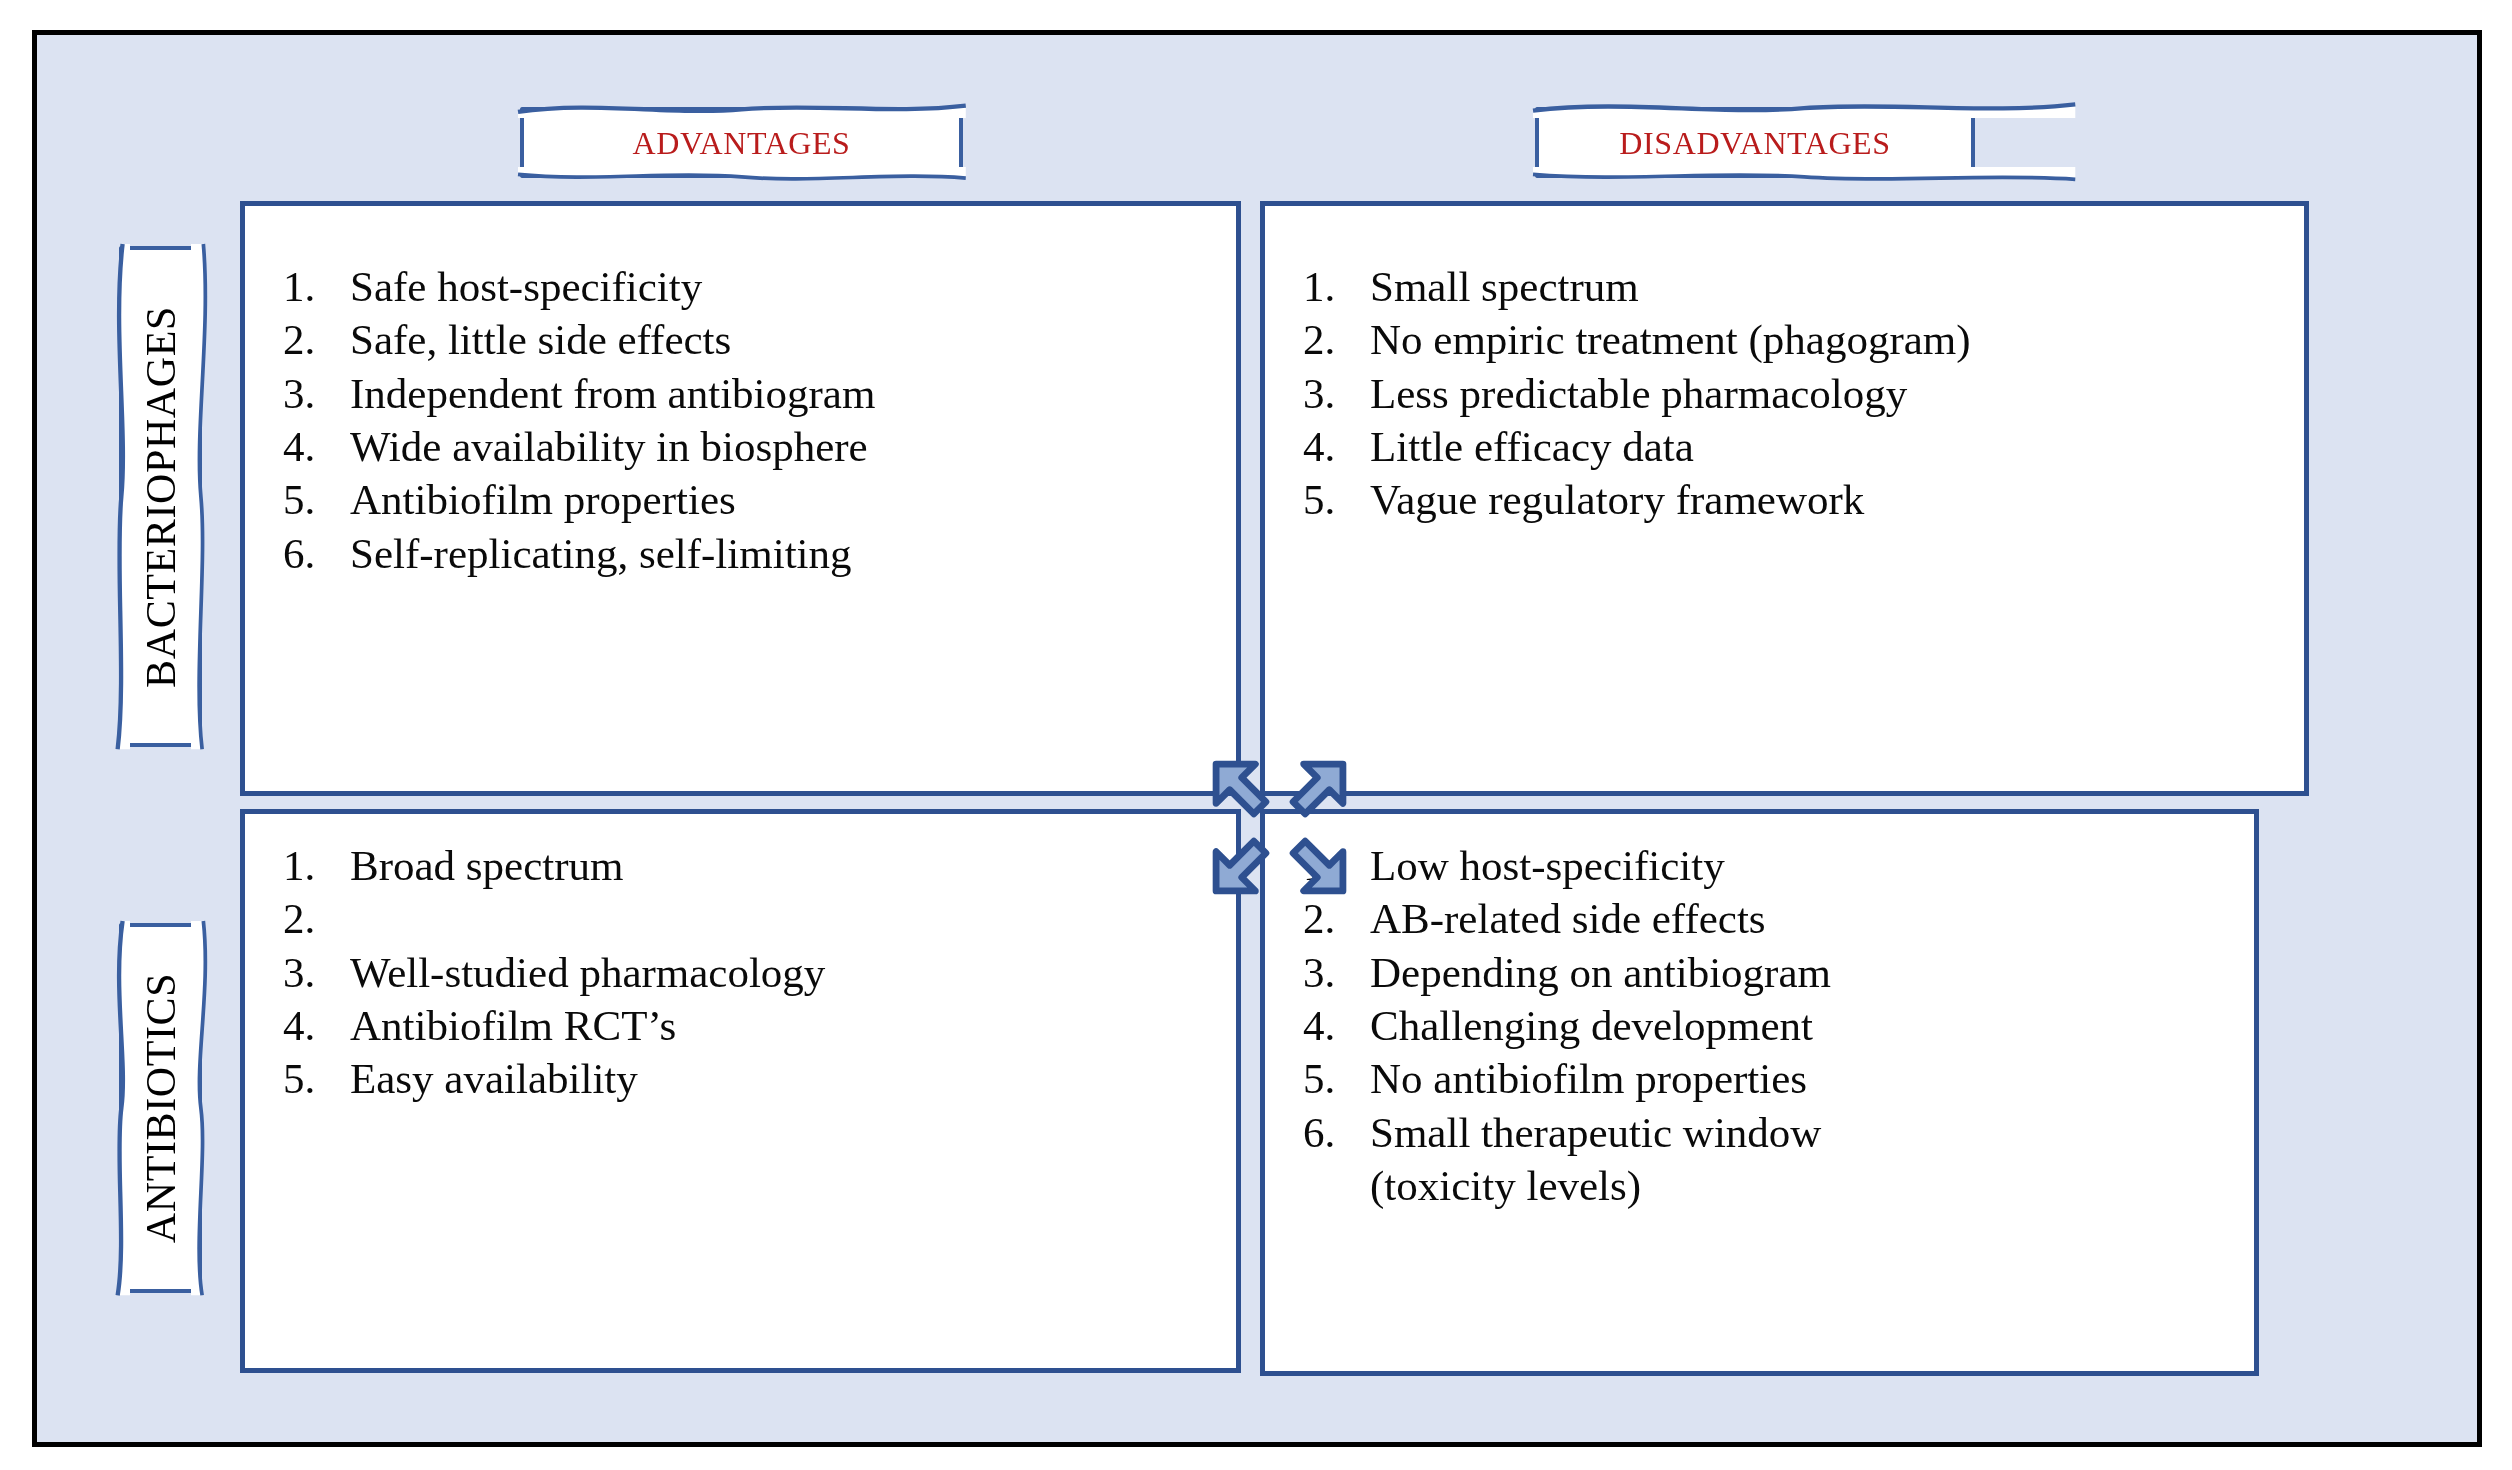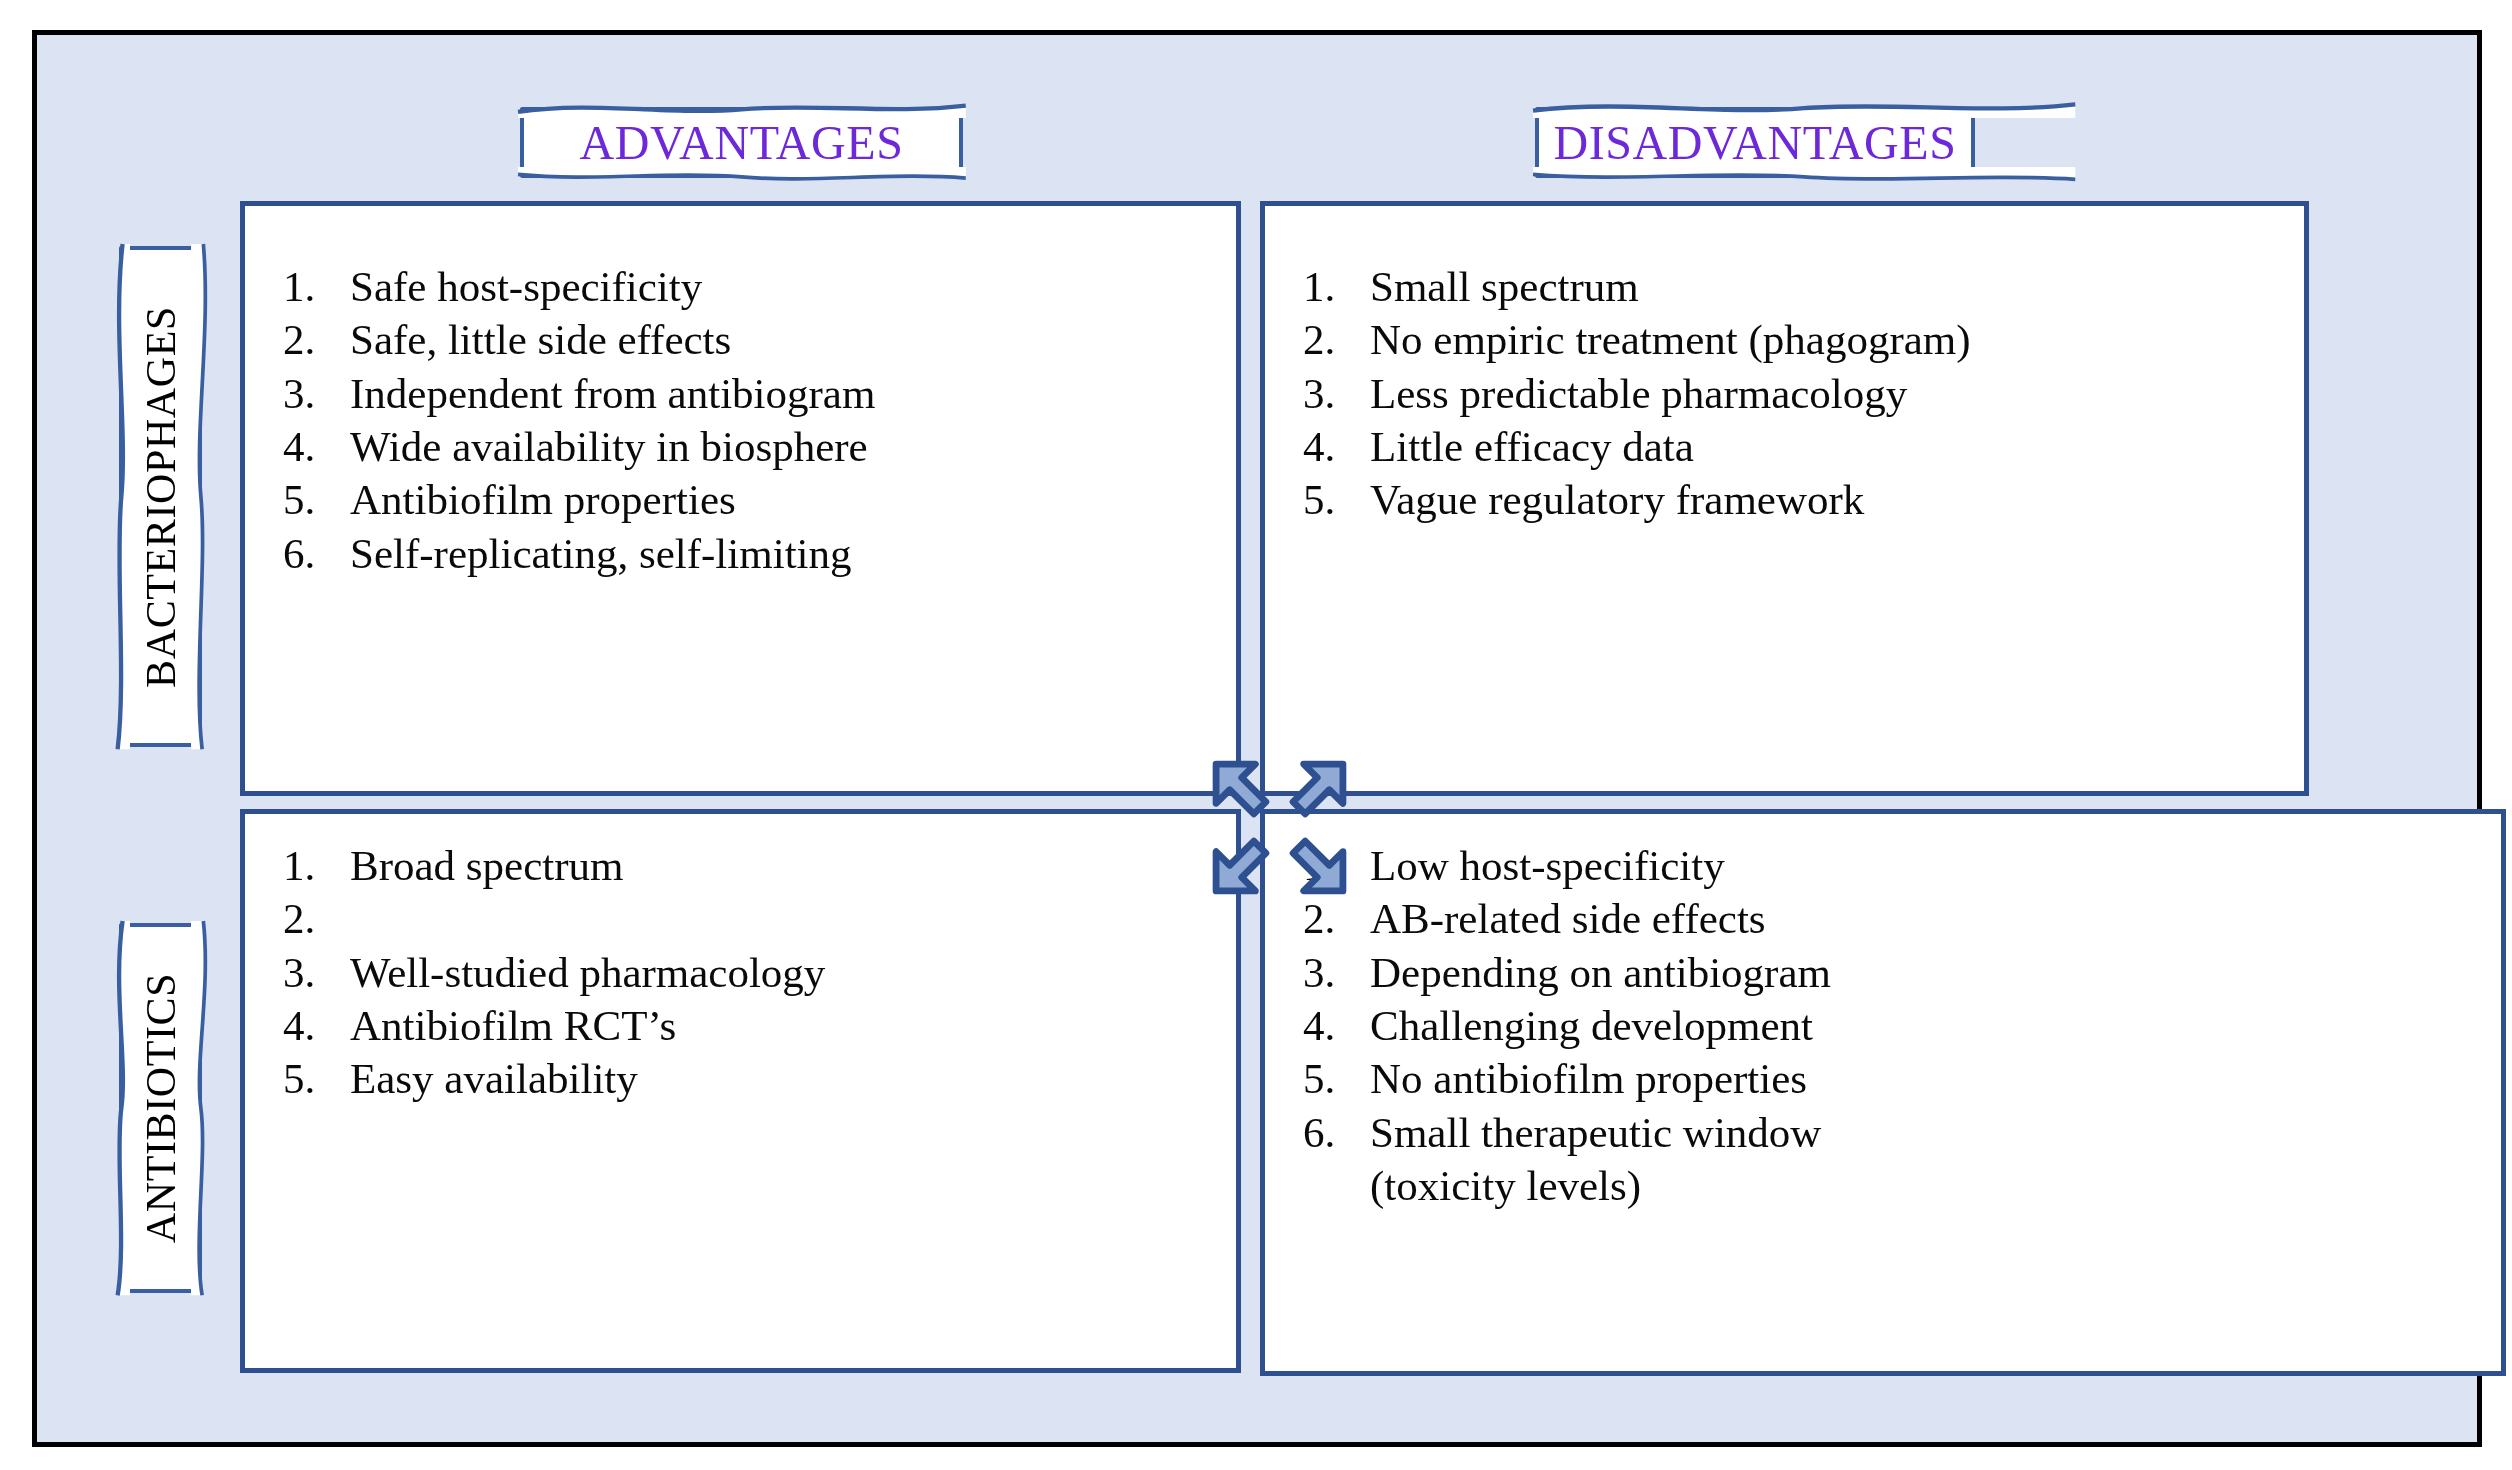--- a/index.html
+++ b/index.html
@@ -42,23 +42,23 @@
   }
   .header-box .wave-bot{
     position:absolute;
     left:-2.5px; right:-2.5px; bottom:-10px;
     height:21px;
     overflow:visible;
     pointer-events:none;
   }
   .header-box .hb-label{
     position:relative;
-    font-size:48px;
+    font-size:32px;
     letter-spacing:0.6px;
-    color:#6d28d9;
+    color:#b91c1c;
     white-space:nowrap;
     line-height:1;
     z-index:3;
   }
 
   #hdr-adv{ left:483px; top:72px; width:443px; height:71px; }
   #hdr-dis{ left:1498px; top:72px; width:440px; height:71px; }
 
   
   .side-box{
@@ -100,21 +100,21 @@
   
   .quad{
     position:absolute;
     background:#ffffff;
     border:5.6px solid #2e5090;
     box-sizing:border-box;
   }
   #q-tl{ left:203px;  top:166px;  width:1001px; height:595px; }
   #q-tr{ left:1223px; top:166px;  width:1049px; height:595px; }
   #q-bl{ left:203px;  top:774px; width:1001px; height:564px; }
-  #q-br{ left:1223px; top:774px; width:1246px; height:567px; }
+  #q-br{ left:1223px; top:774px; width:999px; height:567px; }
 
   
   ol.qlist{
     list-style:none;
     margin:0;
     padding:0;
     position:absolute;
   }
   #q-tl ol.qlist{ left:38px; top:54px; }
   #q-tr ol.qlist{ left:38px; top:54px; }

